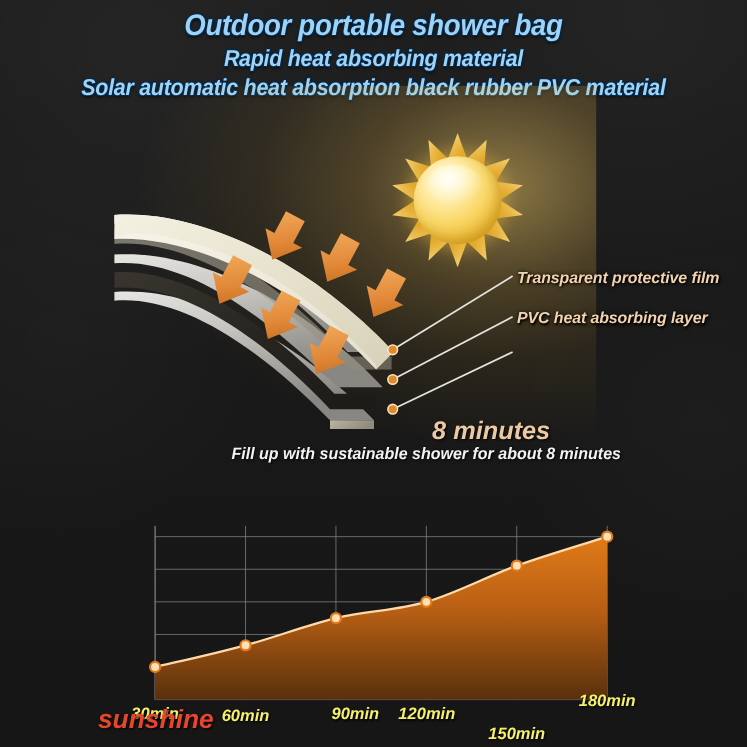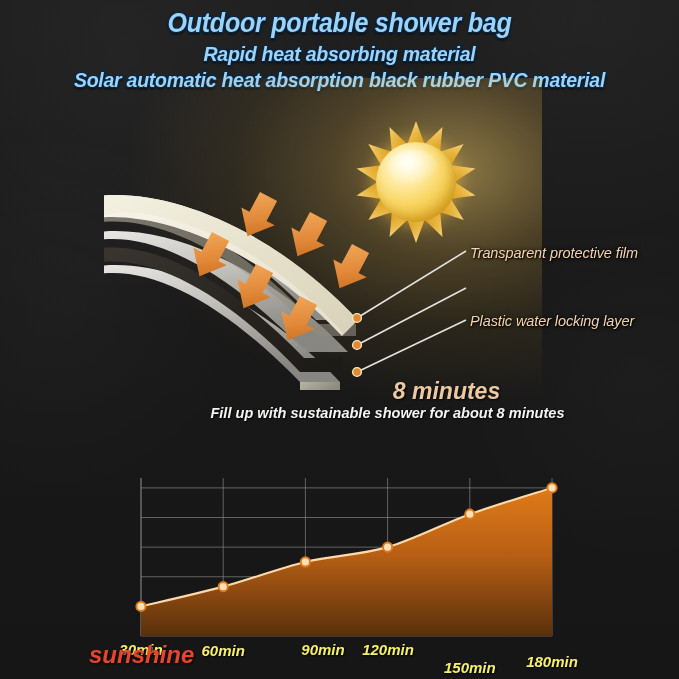--- a/index.html
+++ b/index.html
@@ -53,21 +53,21 @@
     filter:blur(1px);
   }
 
   
   #layers{position:absolute;left:104px;top:186px;width:300px;height:210px;}
 
   
   #leads{position:absolute;left:0;top:0;}
   .llab{
     position:absolute;white-space:nowrap;
-    font-style:italic;font-weight:normal;font-size:14.5px;
+    font-style:italic;font-weight:bold;font-size:14.5px;
     color:#f3d2ae;letter-spacing:-0.1px;
     text-shadow:1px 1px 2px rgba(0,0,0,0.95), 0 0 4px rgba(0,0,0,0.8);
   }
   #lab0{left:470px;top:245px;}
   #lab1{left:470px;top:282px;}
   #lab2{left:470px;top:313px;}
 
   
   #mintitle{
     position:absolute;left:0;top:378px;width:679px;text-align:center;
@@ -255,21 +255,21 @@
       <line x1="357" y1="372" x2="466" y2="320"></line>
     </g>
     <g>
       <circle cx="357" cy="318" r="4.4" fill="#e08a2e" stroke="#ffe3bd" stroke-width="1.4"></circle>
       <circle cx="357" cy="345" r="4.4" fill="#e08a2e" stroke="#ffe3bd" stroke-width="1.4"></circle>
       <circle cx="357" cy="372" r="4.4" fill="#e08a2e" stroke="#ffe3bd" stroke-width="1.4"></circle>
     </g>
   </svg>
 
   <div class="llab" id="lab0">Transparent protective film</div>
-  <div class="llab" id="lab2">Plastic water locking layer</div>
+  <div class="llab" id="lab1">PVC heat absorbing layer</div>
 
   <div id="mintitle">8 minutes</div>
   <div id="minsub">Fill up with sustainable shower for about 8 minutes</div>
 
   <div id="chart">
     <svg id="chartsvg" width="679" height="224" viewBox="0 0 679 224">
       <defs>
         <linearGradient id="areag" x1="0" y1="0" x2="0" y2="1">
           <stop offset="0%" stop-color="#e07a18"></stop>
           <stop offset="45%" stop-color="#b85f14"></stop>
@@ -302,19 +302,19 @@
           <circle cx="552" cy="32.875" r="4.6" fill="#ffe0b8" stroke="#e07a18" stroke-width="2"></circle>
         </g>
     </svg>
     <div id="ylabels" class="ylabhost"></div>
     <div id="xlabels">
         <div class="xlab" style="left: 141px; top: 186px;">30min</div>
         <div class="xlab" style="left: 223.2px; top: 187px;">60min</div>
         <div class="xlab" style="left: 323px; top: 186px;">90min</div>
         <div class="xlab" style="left: 388px; top: 186px;">120min</div>
         <div class="xlab" style="left: 469.8px; top: 204px;">150min</div>
-        <div class="xlab" style="left: 552px; top: 198px;">180min</div>
+        <div class="xlab" style="left: 552px; top: 174px;">180min</div>
       </div>
   </div>
 
   <div id="sunshine">sunshine</div>
 
 </div>
 
 </body></html>

